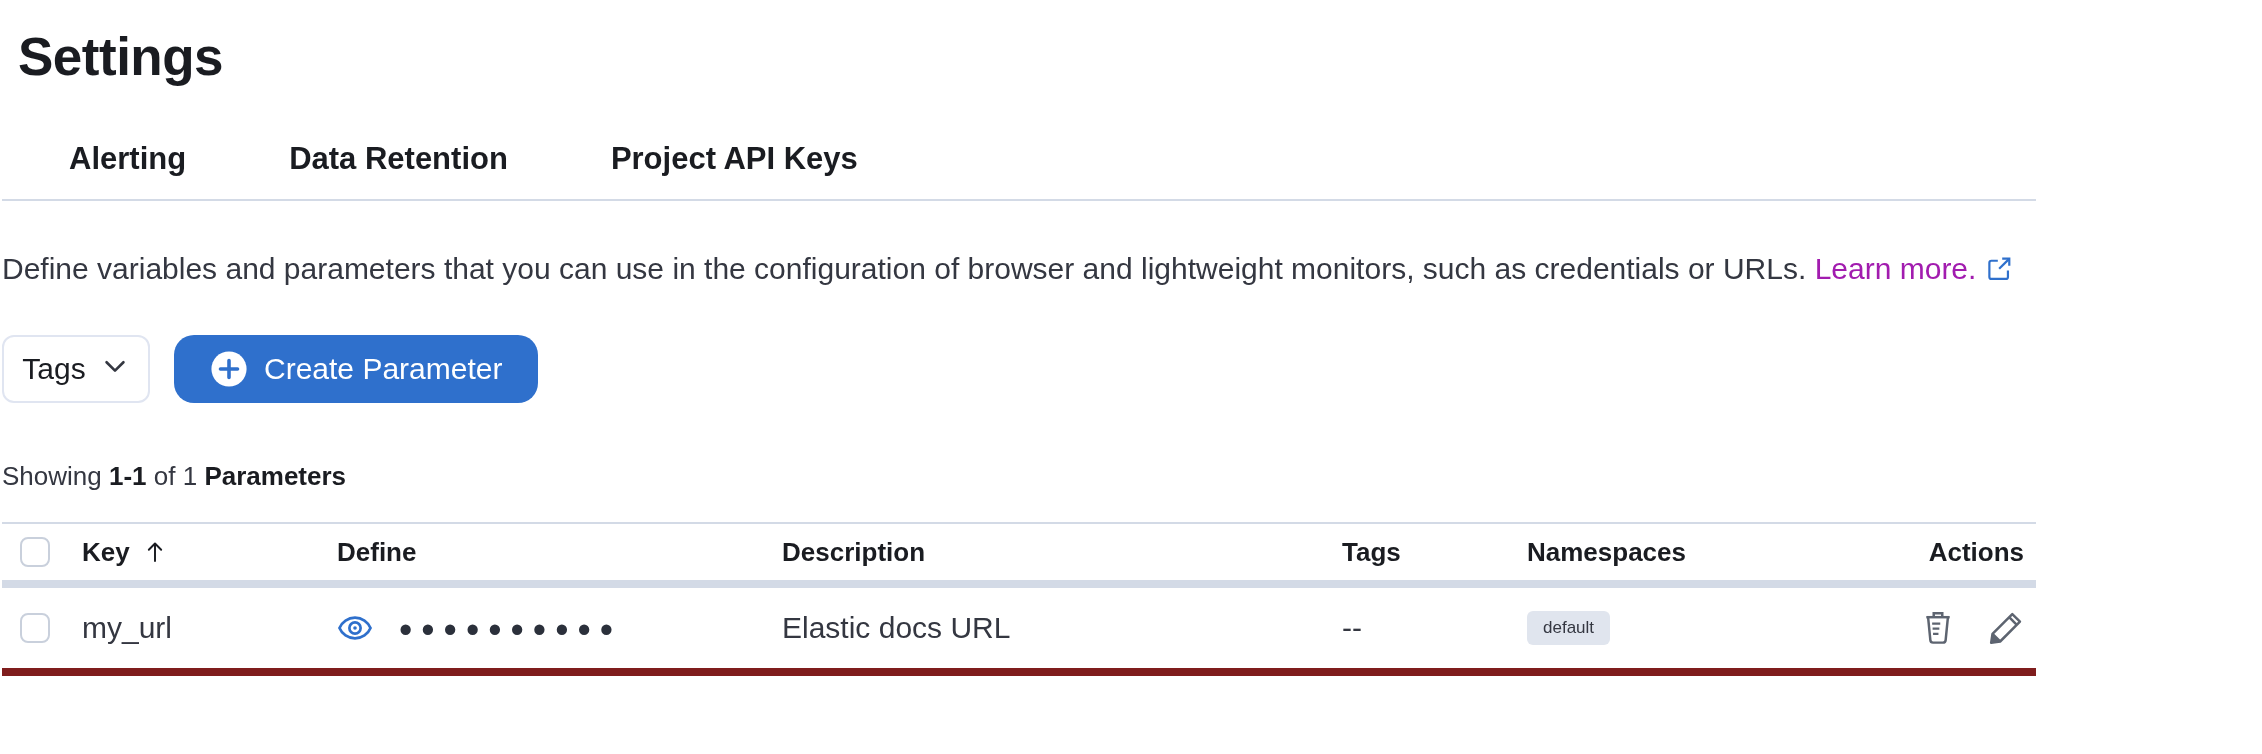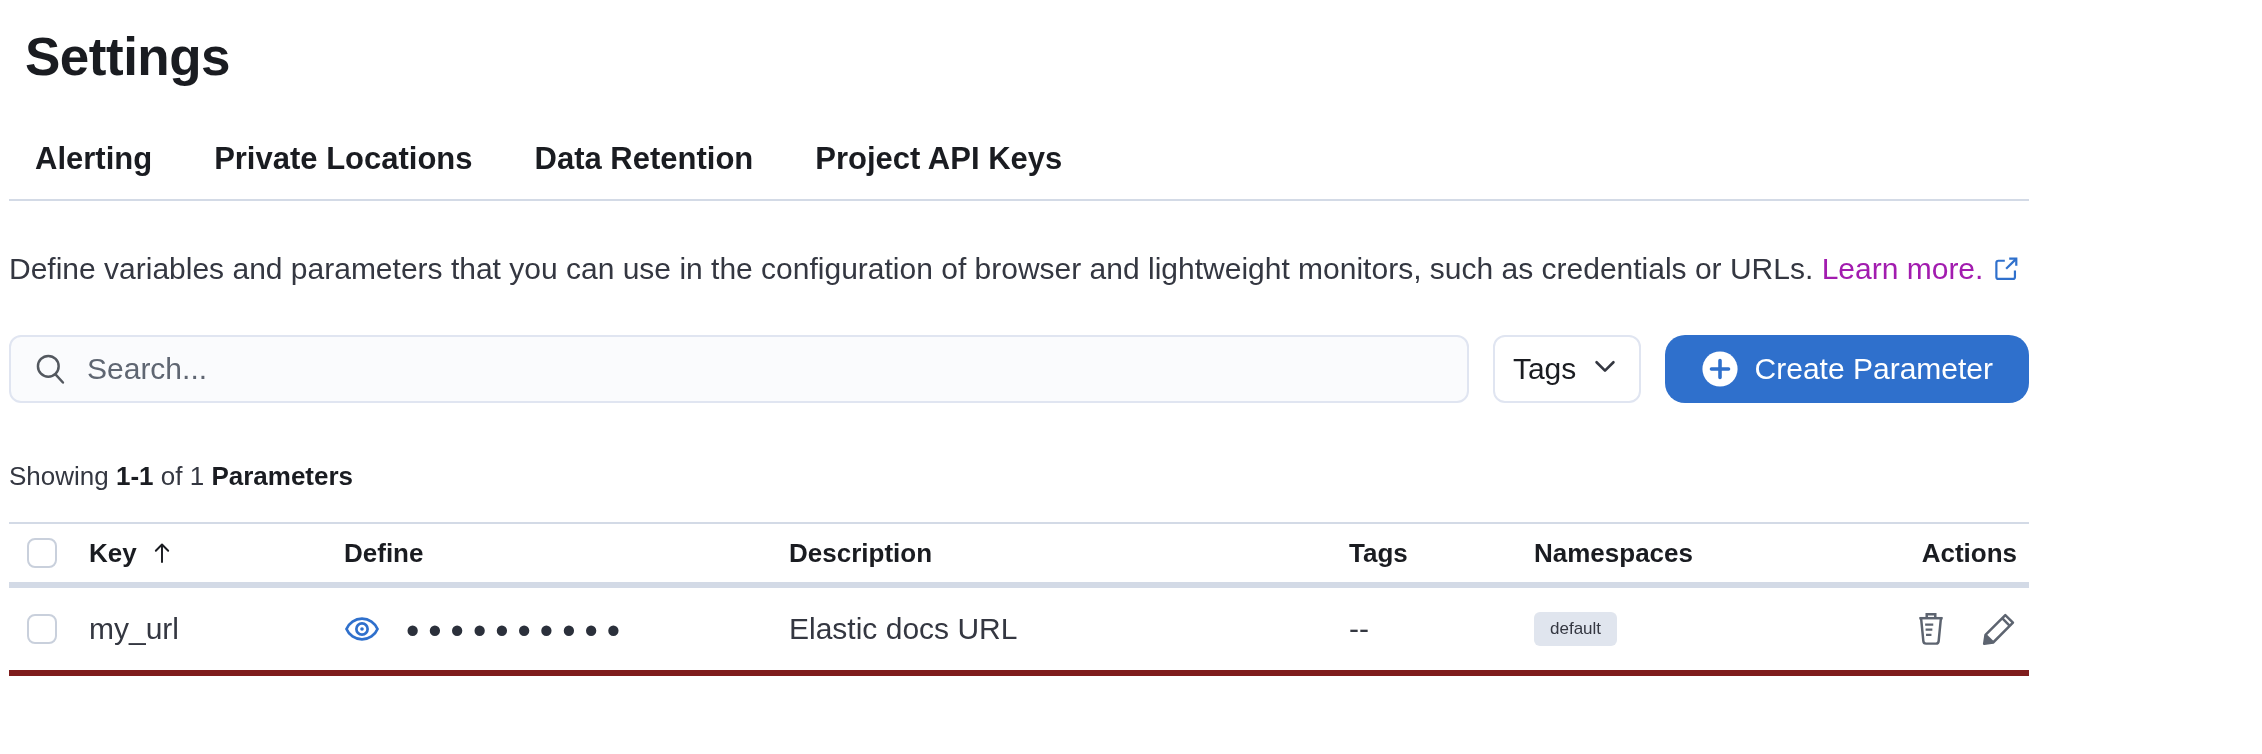--- a/index.html
+++ b/index.html
@@ -1,25 +1,25 @@
 <!DOCTYPE html>
 <html><head>
 <meta charset="utf-8">
 <style>
   * { box-sizing: border-box; margin: 0; padding: 0; }
   html, body { width: 2262px; height: 754px; background: #ffffff; overflow: hidden; }
   body { font-family: "Liberation Sans", "DejaVu Sans", sans-serif; color: #343741; }
-  .container { padding: 0 9px; width: 2038px; }
+  .container { padding: 0 2px; width: 2038px; }
 
   
   .page-title { margin: 26px 0 0 16px; font-size: 53px; font-weight: 700; color: #1a1c21; letter-spacing: -0.5px; }
 
   
   .tabbar { display: flex; gap: 58px; margin-top: 54px; padding-left: 24px; border-bottom: 2px solid #d3dae6; }
-  .tab { font-size: 31px; font-weight: 700; color: #1a1c21; padding: 0 2px 22px 2px; cursor: pointer; white-space: nowrap; }
+  .tab { font-size: 31px; font-weight: 700; color: #1a1c21; padding: 0 2px 22px 2px; cursor: pointer; white-space: nowrap; margin-left: 41px; }
   .tab.selected { color: #2f70cc; box-shadow: inset 0 -6px 0 #2f70cc; }
 
   
   .desc { margin-top: 44px; font-size: 30px; line-height: 47px; color: #343741; max-width: 2215px; }
   .desc a { color: #a21caf; text-decoration: none; font-weight: 400; white-space: nowrap; }
   .ext-icon { display: inline-block; vertical-align: -3px; margin-left: 10px; }
 
   
   .controls { display: flex; margin-top: 40px; gap: 24px; height: 68px; }
   .searchbox { flex: 1; position: relative; }
@@ -43,21 +43,21 @@
   }
 
   
   .summary { margin-top: 58px; font-size: 26px; color: #343741; margin-left: -4px; padding-left: 4px; }
   .summary b { color: #1a1c21; font-weight: 700; }
 
   
   .table { margin-top: 30px; border-top: 2px solid #d3dae6; }
   .trow {
     display: grid; grid-template-columns: 62px 255px 445px 560px 185px 1fr 150px;
-    align-items: center; padding: 0 12px 0 18px; border-bottom: 6px solid #7f1d1d;
+    align-items: center; padding: 0 12px 0 18px; border-bottom: 8px solid #7f1d1d;
   }
   .trow.head { height: 64px; font-size: 26px; font-weight: 700; color: #1a1c21; border-bottom-color: #d3dae6; }
   .trow.body { height: 88px; font-size: 30px; color: #343741; }
   .cell { display: flex; align-items: center; }
   .cell.actions { justify-content: flex-end; gap: 32px; }
   .checkbox { width: 30px; height: 30px; border: 2px solid #c9d0dc; border-radius: 8px; background: #fff; cursor: pointer; }
   .sort-arrow { margin-left: 12px; display: inline-flex; }
   .value-cell { gap: 26px; }
   .dots { font-size: 38px; letter-spacing: 9px; color: #2b303b; line-height: 1; padding-top: 4px; }
   .badge { background: #e0e5ee; color: #343741; font-size: 17px; font-weight: 400; border-radius: 6px; padding: 7px 16px; }
@@ -65,44 +65,34 @@
 </style>
 </head>
 <body>
 
 <div class="container">
 
   <h1 class="page-title">Settings</h1>
 
   <div class="tabbar">
     <div class="tab">Alerting</div>
-    <div class="tab">Private Locations</div>
     <div class="tab">Data Retention</div>
     <div class="tab">Project API Keys</div>
   </div>
 
   <p class="desc">
     <span>Define variables and parameters that you can use in the configuration of browser and lightweight monitors, such as credentials or URLs.</span>
     <a href="#"><span>Learn more.</span><span class="ext-icon"><svg width="27" height="27" viewBox="0 0 16 16" fill="none">
             <path d="M13 9.2 V13 a1.2 1.2 0 0 1 -1.2 1.2 H3.2 A1.2 1.2 0 0 1 2 13 V4.6 a1.2 1.2 0 0 1 1.2 -1.2 H7" stroke="#2f70cc" stroke-width="1.3"></path>
             <path d="M9.6 2.2 h4.2 v4.2" stroke="#2f70cc" stroke-width="1.3"></path>
             <path d="M13.4 2.6 L7.8 8.2" stroke="#2f70cc" stroke-width="1.3"></path>
           </svg></span></a>
   </p>
 
   <div class="controls">
-    <div class="searchbox">
-      <span class="search-icon">
-        <svg width="36" height="36" viewBox="0 0 16 16" fill="none">
-            <circle cx="6.8" cy="6.8" r="4.6" stroke="#53585f" stroke-width="1.1"></circle>
-            <path d="M10.2 10.6 L13.3 14" stroke="#53585f" stroke-width="1.1" stroke-linecap="round"></path>
-          </svg>
-      </span>
-      <input type="text" placeholder="Search..." style="">
-    </div>
     <button class="tags-btn">
       <span style="font-family:'Liberation Sans','DejaVu Sans',sans-serif;">Tags</span>
       <span><svg width="30" height="30" viewBox="0 0 16 16" fill="none">
             <path d="M3.5 6 L8 10.5 L12.5 6" stroke="#343741" stroke-width="1.4" stroke-linecap="round" stroke-linejoin="round"></path>
           </svg></span>
     </button>
     <button class="create-btn">
       <span style="display:flex;">
           <svg width="38" height="38" viewBox="0 0 16 16">
             <circle cx="8" cy="8" r="7.4" fill="#ffffff"></circle>

